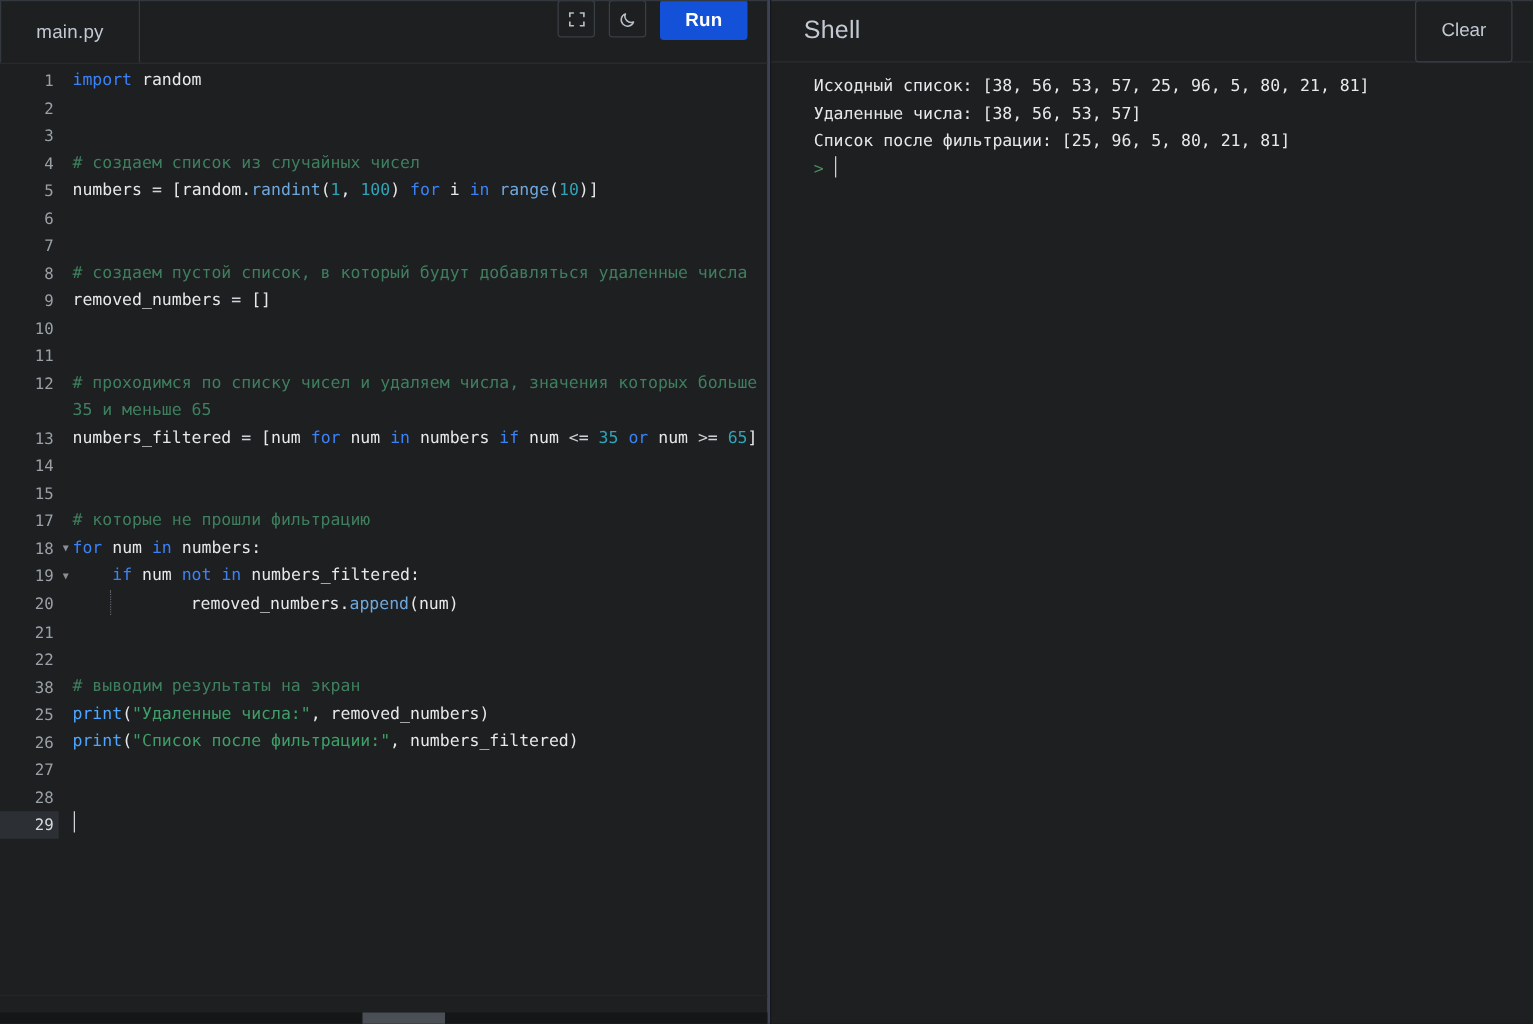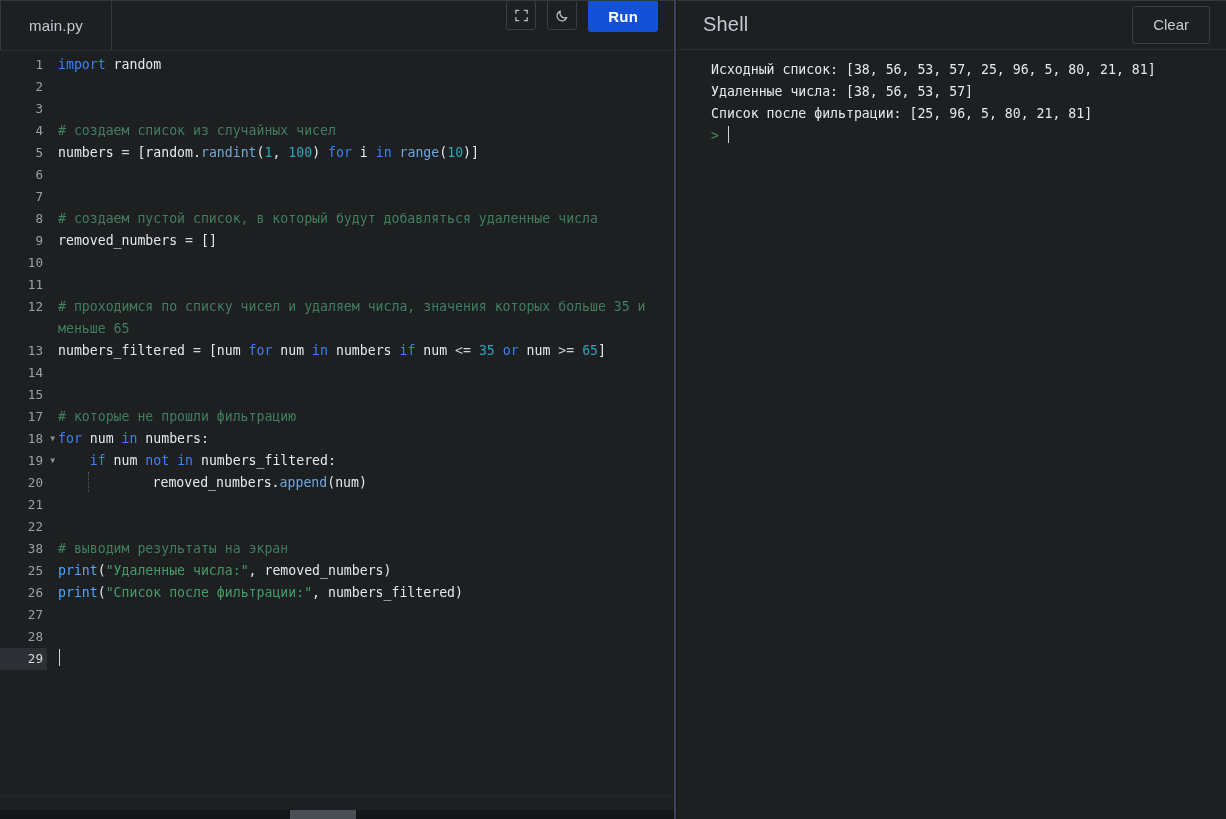--- a/index.html
+++ b/index.html
@@ -18,21 +18,21 @@
   .app {
     width: 1226px;
     height: 819px;
     display: flex;
     background: #1d1f21;
     position: relative;
   }
 
   
   .editor-pane {
-    width: 674px;
+    width: 614px;
     height: 819px;
     display: flex;
     flex-direction: column;
     background: #22c55e;
     position: relative;
   }
 
   .editor-header {
     height: 50px;
     min-height: 50px;
@@ -248,21 +248,21 @@
     letter-spacing: .2px;
   }
 
   .clear-btn {
     margin-left: auto;
     border: 1px solid #3a3f46;
     background: transparent;
     color: #c3c9d3;
     font-size: 15px;
     border-radius: 3px;
-    height: 38px;
+    height: 50px;
     padding: 0 20px;
     cursor: pointer;
     font-family: "Liberation Sans", sans-serif;
   }
 
   .shell-body {
     flex: 1;
     padding: 9px 10px 0 10px;
     font-family: "DejaVu Sans Mono", monospace;
     font-size: 13.2px;

